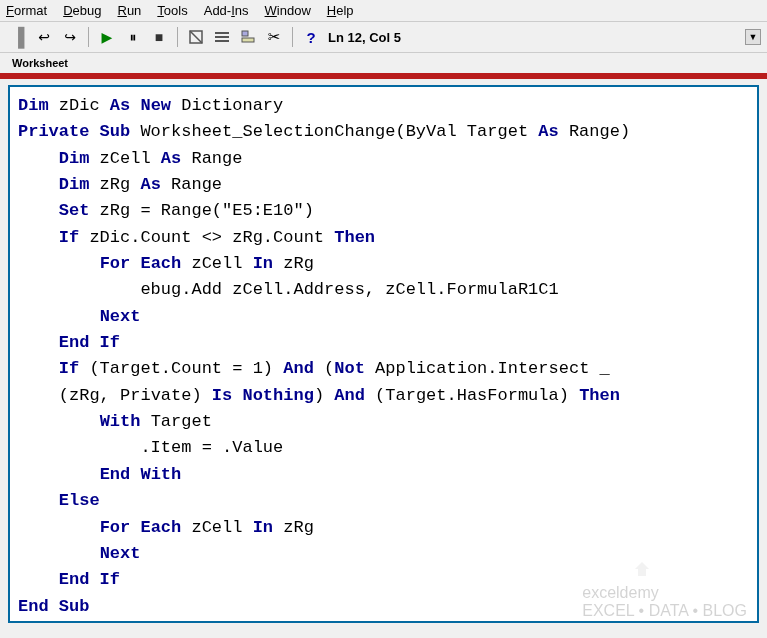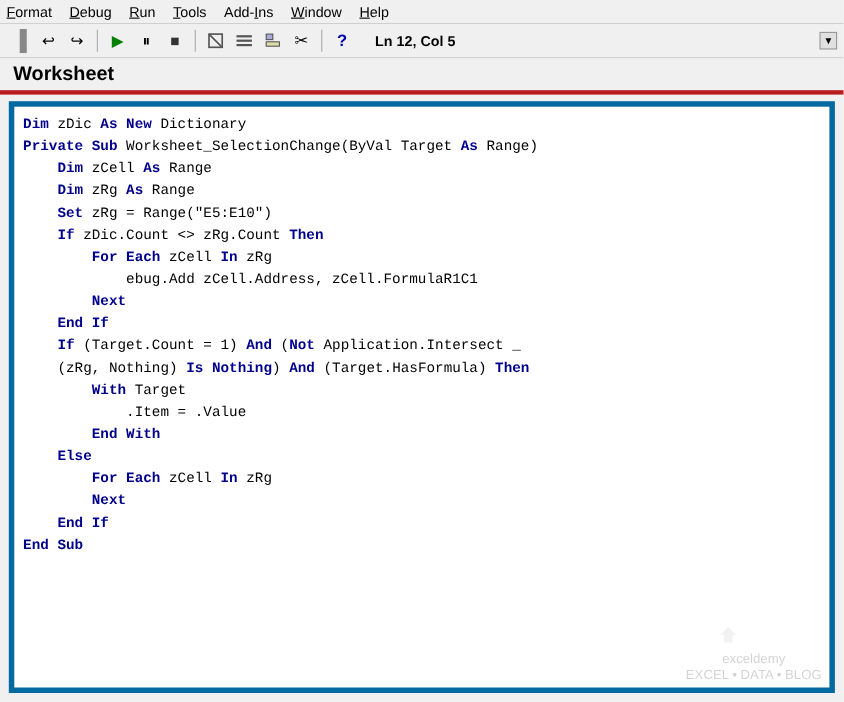--- a/index.html
+++ b/index.html
@@ -50,75 +50,75 @@
       border: 1px solid transparent;
       background: transparent;
     }
     .toolbar-separator {
       width: 1px;
       height: 20px;
       background: #aaa;
       margin: 0 4px;
     }
     .toolbar-status {
-      margin-left: 16px;
+      margin-left: 3px;
       font-size: 13px;
       color: #000;
       font-weight: bold;
     }
     .toolbar-right {
       margin-left: auto;
       width: 16px;
       height: 16px;
       border: 1px solid #999;
       background: #e0e0e0;
       display: flex;
       align-items: center;
       justify-content: center;
       font-size: 9px;
     }
 
     
     .sheet-label {
       background: #f0f0f0;
       padding: 4px 12px;
-      border-bottom: 4px solid #b91c1c;
+      border-bottom: 6px solid #b91c1c;
       font-weight: bold;
-      font-size: 18px;
+      font-size: 11px;
     }
 
     
     .code-container {
       margin: 6px 8px;
-      border: 5px solid #0369a1;
+      border: 2px solid #0369a1;
       background: #ffffff;
       padding: 6px 8px;
       height: calc(638px - 100px);
       overflow: hidden;
       font-family: "Courier New", Courier, monospace;
-      font-size: 13px;
+      font-size: 17px;
       line-height: 1.55;
     }
 
     .code-line {
       white-space: pre;
       color: #000;
     }
 
     .kw { color: #00008b; font-weight: bold; }
     .normal { color: #000; }
 
     
     .watermark {
       position: absolute;
       bottom: 18px;
       right: 20px;
       opacity: 0.25;
-      font-size: 12px;
-      text-align: center;
+      font-size: 16px;
+      text-align: left;
       color: #555;
     }
   </style>
 </head>
 <body>
 
 <div class="menubar">
   <span class="menubar-item"><u>F</u>ormat</span>
   <span class="menubar-item"><u>D</u>ebug</span>
   <span class="menubar-item"><u>R</u>un</span>
@@ -183,21 +183,21 @@
   <div class="code-line">        <span class="kw">For Each</span><span class="normal"> zCell </span><span class="kw">In</span><span class="normal"> zRg</span></div>
 
   <div class="code-line">            <span class="normal">ebug.Add zCell.Address, zCell.FormulaR1C1</span></div>
 
   <div class="code-line">        <span class="kw">Next</span></div>
 
   <div class="code-line">    <span class="kw">End If</span></div>
 
   <div class="code-line">    <span class="kw">If</span><span class="normal"> (Target.Count = 1) </span><span class="kw">And</span><span class="normal"> (</span><span class="kw">Not</span><span class="normal"> Application.Intersect _</span></div>
 
-  <div class="code-line">    <span class="normal">(zRg, Nothing) </span><span class="kw">Is Nothing</span><span class="normal">) </span><span class="kw">And</span><span class="normal"> (Target.HasFormula) </span><span class="kw">Then</span></div>
+  <div class="code-line">    <span class="normal">(zRg, Private) </span><span class="kw">Is Nothing</span><span class="normal">) </span><span class="kw">And</span><span class="normal"> (Target.HasFormula) </span><span class="kw">Then</span></div>
 
   <div class="code-line">        <span class="kw">With</span><span class="normal"> Target</span></div>
 
   <div class="code-line">            <span class="normal">.Item = .Value</span></div>
 
   <div class="code-line">        <span class="kw">End With</span></div>
 
   <div class="code-line">    <span class="kw">Else</span></div>
 
   <div class="code-line">        <span class="kw">For Each</span><span class="normal"> zCell </span><span class="kw">In</span><span class="normal"> zRg</span></div>

